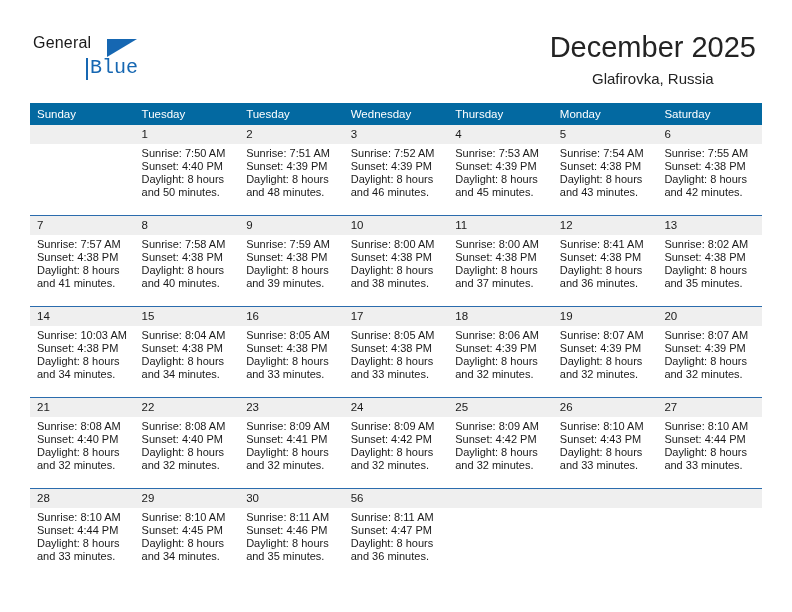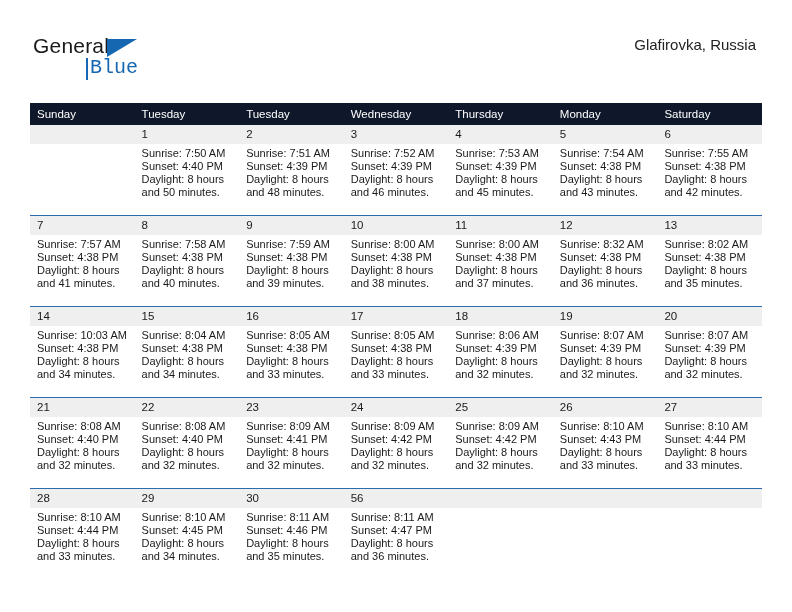--- a/index.html
+++ b/index.html
@@ -33,21 +33,21 @@
     position: absolute;
     left: 33px;
     top: 34px;
     width: 130px;
     height: 52px;
   }
   .brand-general {
     position: absolute;
     left: 0;
     top: 0;
-    font-size: 21px;
+    font-size: 16px;
     letter-spacing: 0.2px;
     color: #1a1a1a;
     font-family: "Liberation Sans", sans-serif;
   }
   .brand-tri {
     position: absolute;
     left: 74px;
     top: 5px;
     width: 0;
     height: 0;
@@ -82,38 +82,39 @@
     color: #232323;
     line-height: 34px;
     white-space: nowrap;
   }
   .cal-subtitle {
     font-size: 15px;
     color: #232323;
     line-height: 20px;
     margin-top: 5px;
     white-space: nowrap;
+    text-align: center;
   }
 
   
   .cal-wrap {
     position: absolute;
     left: 30px;
     top: 103px;
     width: 732px;
   }
   table.calendar {
     border-collapse: collapse;
     table-layout: fixed;
     width: 732px;
   }
   table.calendar col { width: 104.57px; }
 
   thead th {
-    background: #0f172a;
+    background: #0369a1;
     color: #ffffff;
     font-size: 11.5px;
     font-weight: normal;
     text-align: left;
     padding: 5px 0 5px 7px;
     height: 12px;
     border: none;
   }
 
   td.day {
@@ -151,20 +152,21 @@
   <div class="header">
 
     <div class="brand">
       <span class="brand-general">General</span>
       <span class="brand-tri"></span>
       <span class="brand-bar"></span>
       <span class="brand-blue">Blue</span>
     </div>
 
     <div class="title-block">
+      <div class="cal-title">December 2025</div>
       <div class="cal-subtitle">Glafirovka, Russia</div>
     </div>
 
   </div>
 
   <div class="cal-wrap">
     <table class="calendar">
       <colgroup>
         <col>
           <col>
@@ -293,21 +295,21 @@
               <div class="info">
                 <div>Sunrise: 8:00 AM</div>
                 <div>Sunset: 4:38 PM</div>
                 <div>Daylight: 8 hours</div>
                 <div>and 37 minutes.</div>
               </div>
             </td>
             <td class="day">
               <div class="daynum">12</div>
               <div class="info">
-                <div>Sunrise: 8:32 AM</div>
+                <div>Sunrise: 8:41 AM</div>
                 <div>Sunset: 4:38 PM</div>
                 <div>Daylight: 8 hours</div>
                 <div>and 36 minutes.</div>
               </div>
             </td>
             <td class="day">
               <div class="daynum">13</div>
               <div class="info">
                 <div>Sunrise: 8:02 AM</div>
                 <div>Sunset: 4:38 PM</div>

